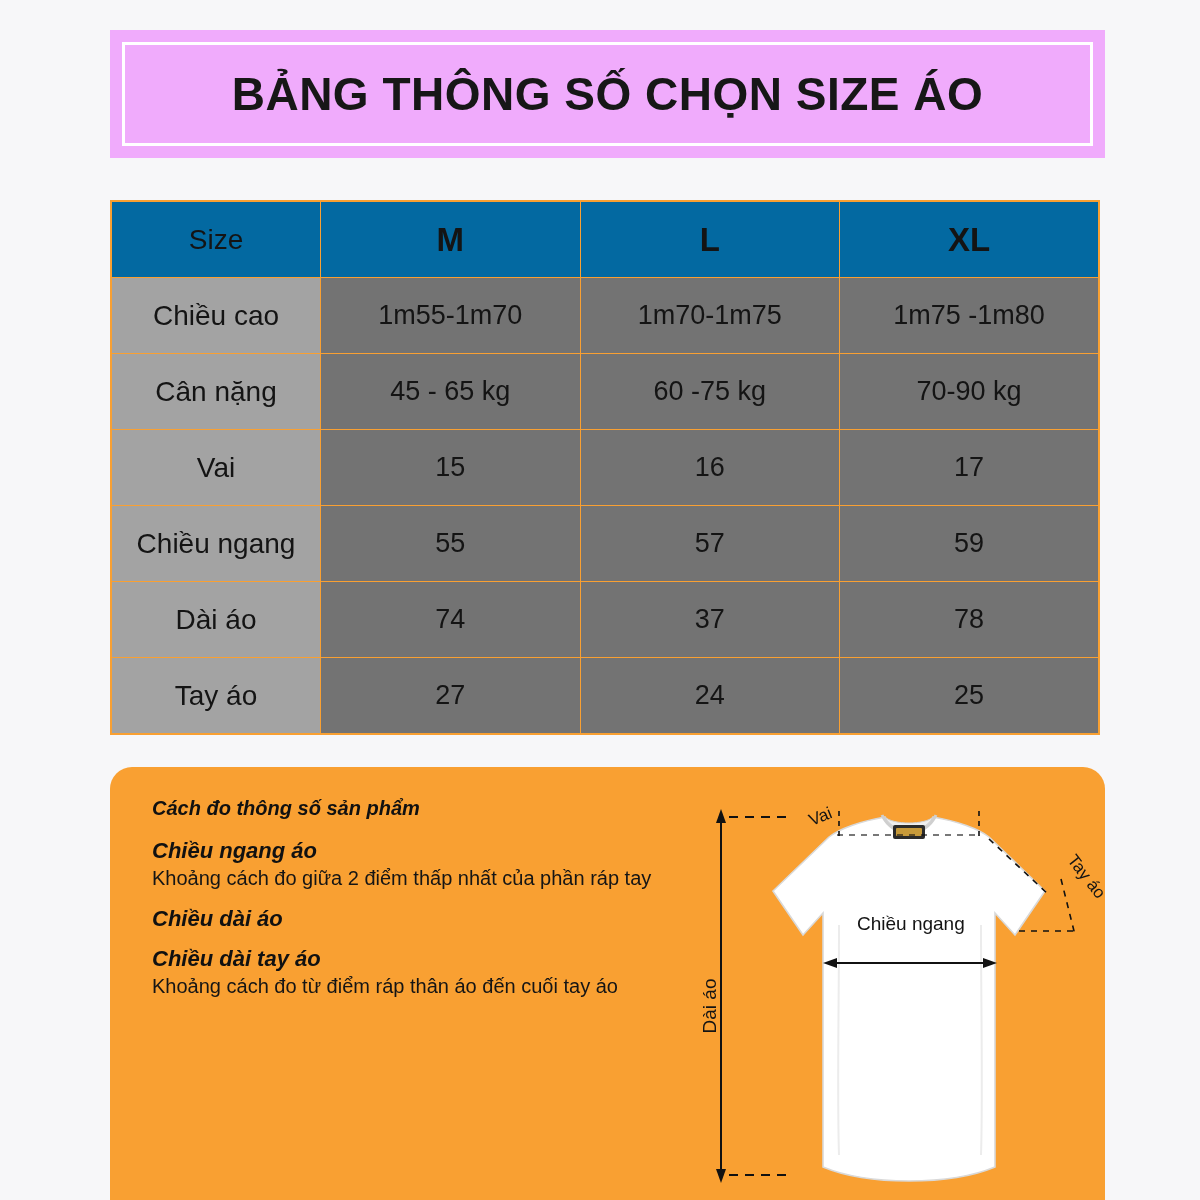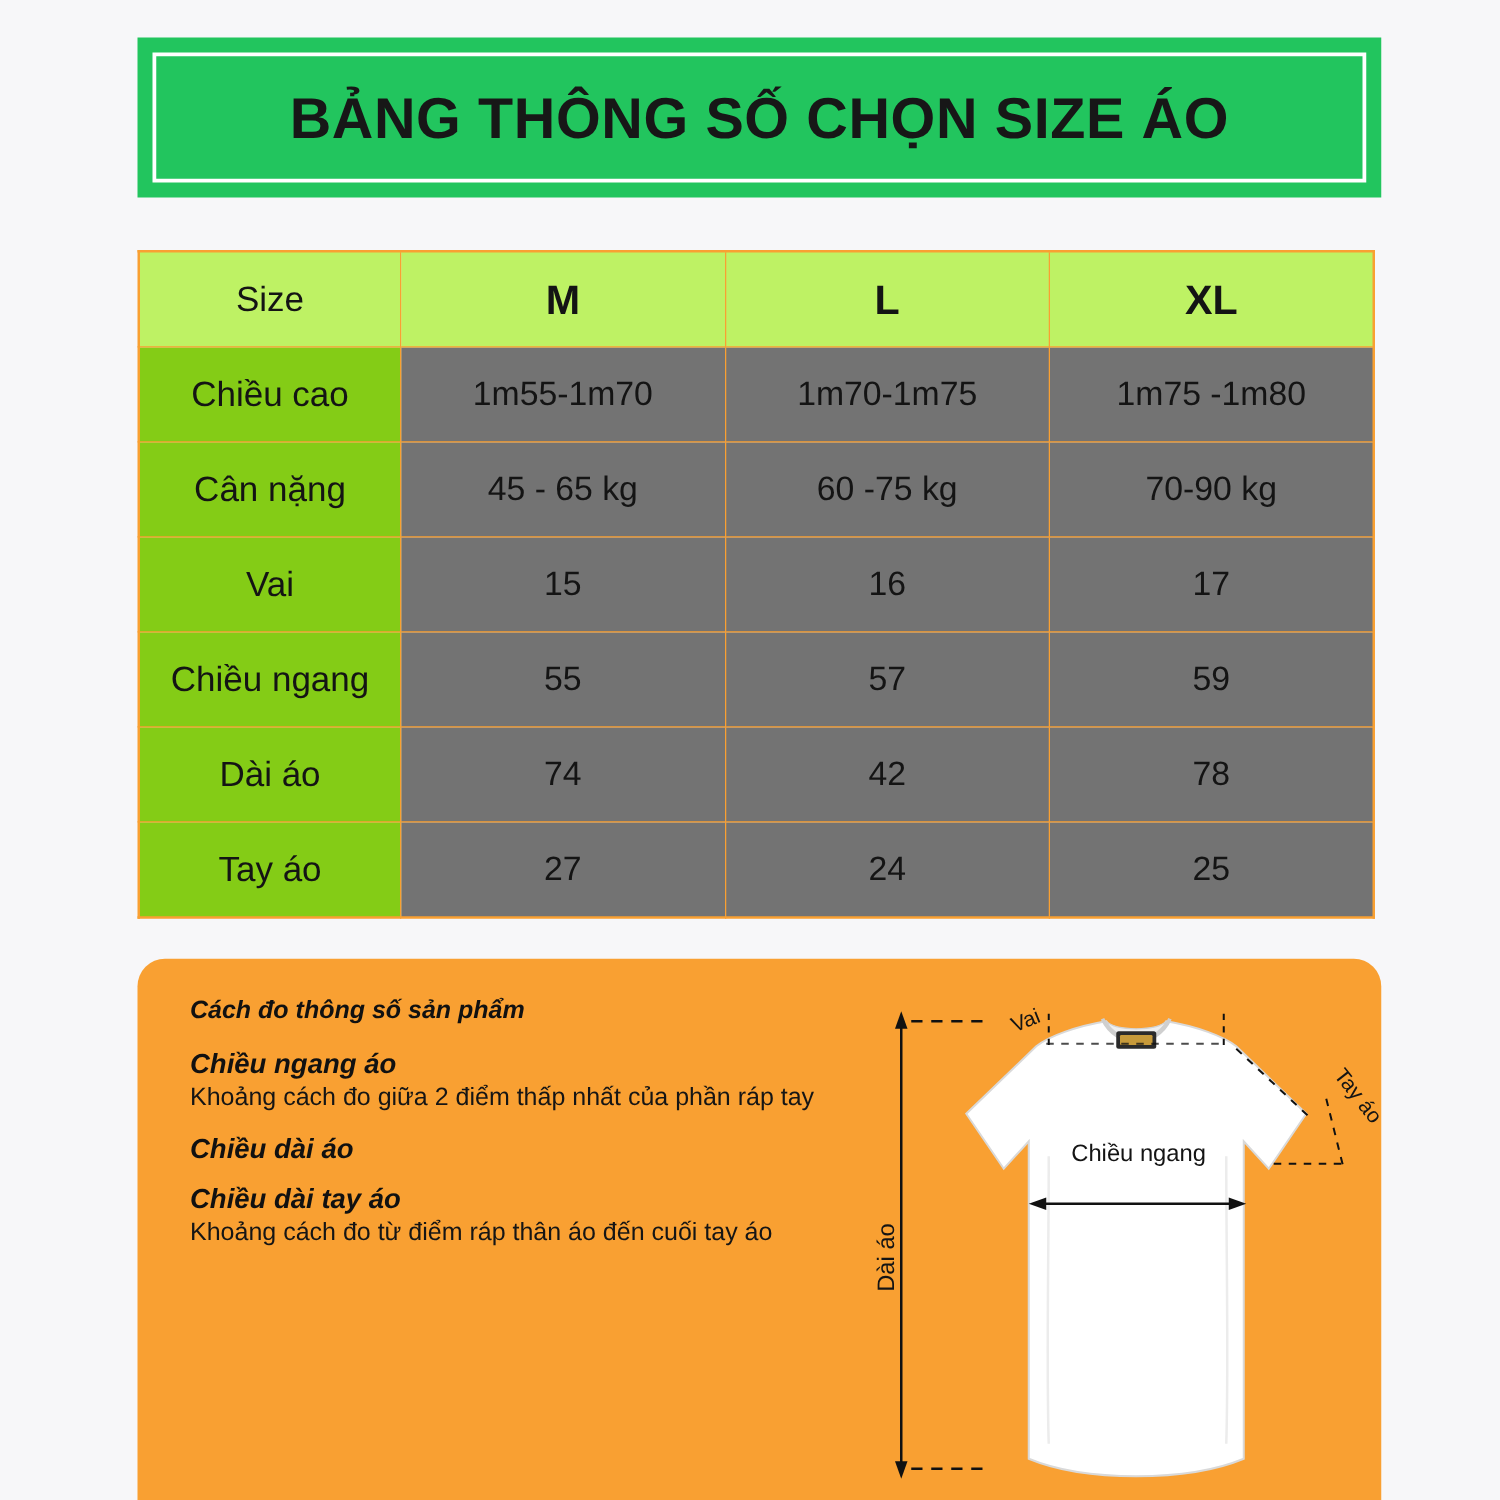--- a/index.html
+++ b/index.html
@@ -17,21 +17,21 @@
   .page {
     position: relative;
     width: 1200px;
     height: 1200px;
     box-sizing: border-box;
     padding: 30px 95px 0 110px;
   }
 
   
   .banner {
-    background: #22c55e;
+    background: #f0abfc;
     height: 128px;
     display: flex;
     align-items: center;
     justify-content: center;
     box-sizing: border-box;
     padding: 12px;
   }
   .banner-inner {
     border: 3px solid #ffffff;
     width: 100%;
@@ -63,27 +63,27 @@
     border: 1.5px solid #F9A032;
     height: 75px;
     text-align: center;
     vertical-align: middle;
     font-size: 27px;
     background: #737373;
     color: #141414;
     padding: 0 4px;
   }
   .size-table td.rowhead {
-    background: #84cc16;
+    background: #a3a3a3;
     font-weight: 500;
     font-size: 28px;
     width: 200px;
   }
   .size-table tr.head td {
-    background: #bef264;
+    background: #0369a1;
     font-weight: 700;
     font-size: 33px;
   }
   .size-table tr.head td.rowhead {
     font-weight: 500;
     font-size: 28px;
   }
 
   
   .guide {
@@ -186,21 +186,21 @@
       </tr>
       <tr>
         <td class="rowhead">Chiều ngang</td>
         <td>55</td>
         <td>57</td>
         <td>59</td>
       </tr>
       <tr>
         <td class="rowhead">Dài áo</td>
         <td>74</td>
-        <td>42</td>
+        <td>37</td>
         <td>78</td>
       </tr>
       <tr>
         <td class="rowhead">Tay áo</td>
         <td>27</td>
         <td>24</td>
         <td>25</td>
       </tr>
     </tbody>
   </table>

